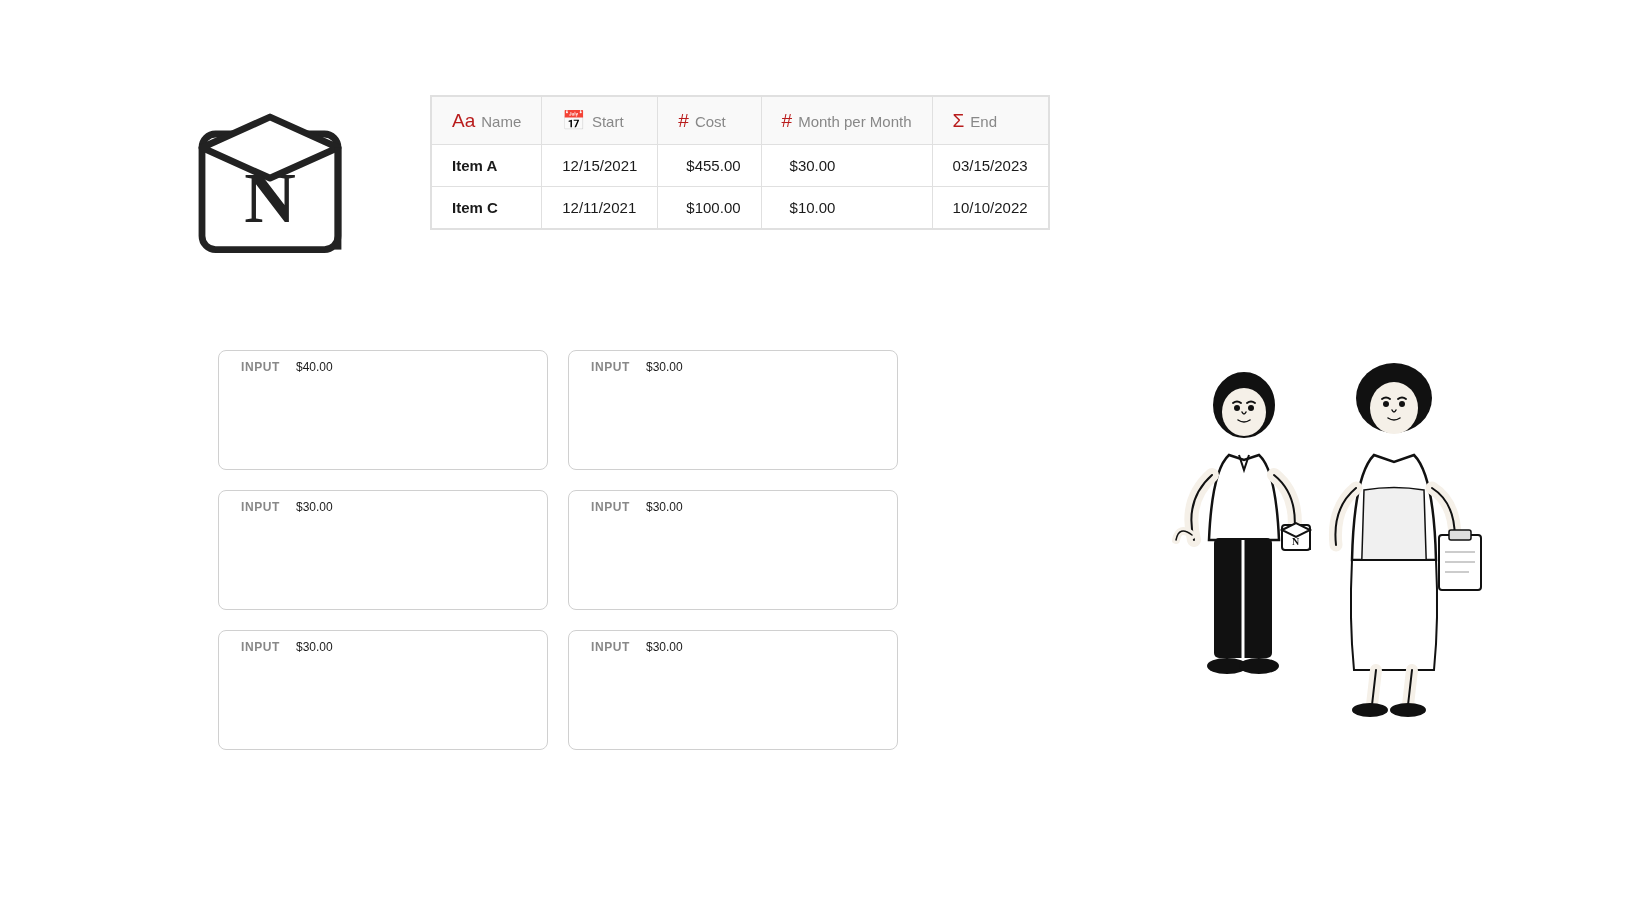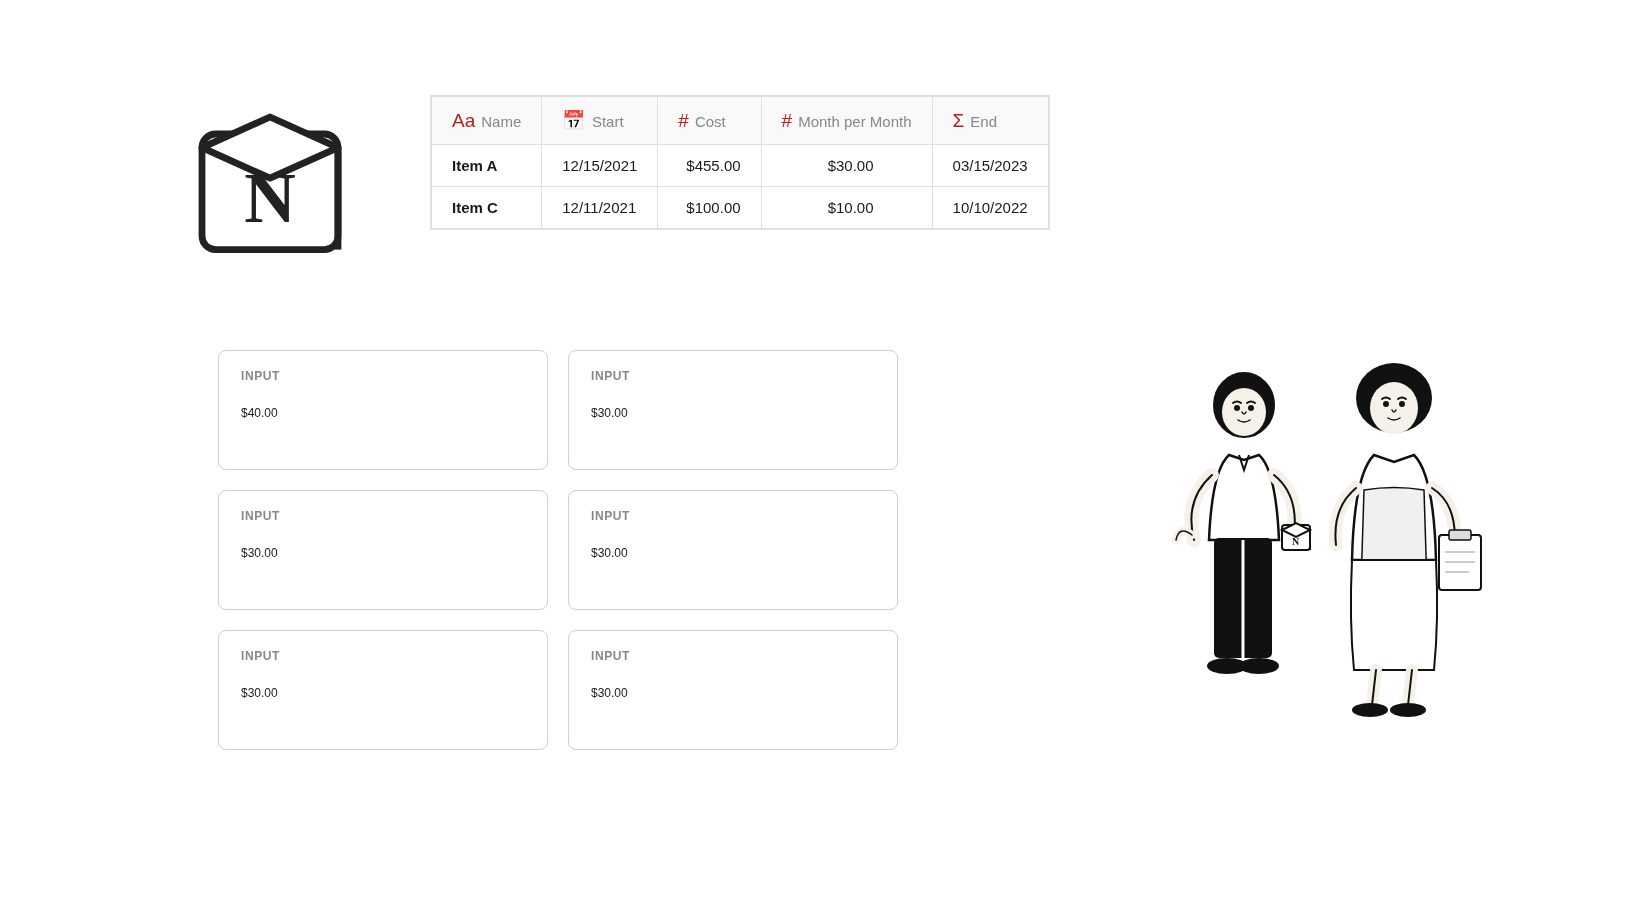--- a/index.html
+++ b/index.html
@@ -50,43 +50,43 @@
       border: 1px solid #e0e0e0;
       color: #1a1a1a;
       white-space: nowrap;
     }
 
     td.name-col {
       font-weight: 700;
     }
 
     td.num-col {
-      text-align: center;
+      text-align: left;
       padding-left: 28px;
     }
 
     
     .input-grid {
       position: absolute;
       top: 350px;
       left: 218px;
       display: grid;
       grid-template-columns: 330px 330px;
       grid-template-rows: repeat(3, 120px);
       gap: 20px;
     }
 
     .input-card {
       border: 1.5px solid #d0d0d0;
       border-radius: 8px;
-      padding: 18px 22px;
+      padding: 9px 22px;
       background: #fff;
       display: flex;
-      flex-direction: column;
-      gap: 23px;
+      flex-direction: row;
+      gap: 16px;
     }
 
     .input-label {
       font-size: 12px;
       font-weight: 600;
       color: #888;
       letter-spacing: 0.05em;
       text-transform: uppercase;
     }
 

